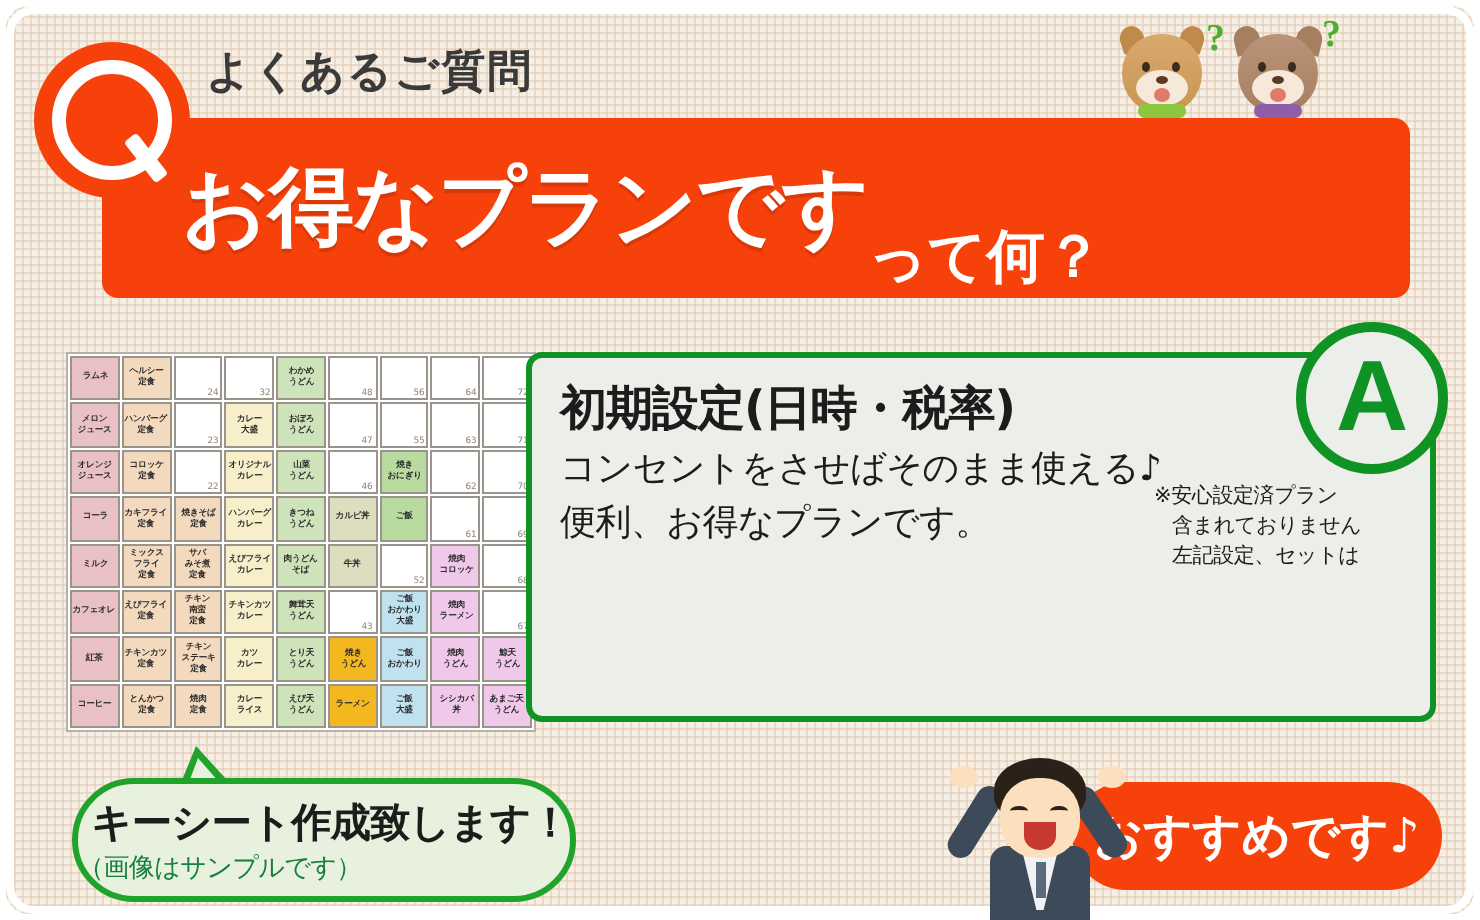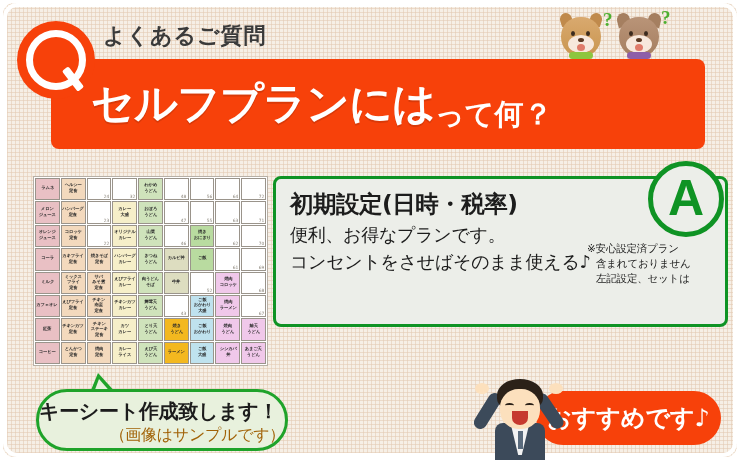--- a/index.html
+++ b/index.html
@@ -60,21 +60,21 @@
     padding-left:40px;box-sizing:border-box;
     z-index:3;
   }
   .headline-main{
     font-size:43px;font-weight:bold;color:#ffffff;
     letter-spacing:-1px;white-space:nowrap;
     text-shadow:0 2px 0 rgba(0,0,0,.12);
   }
   .headline-tail{
     font-size:29px;font-weight:bold;color:#ffffff;
-    align-self:flex-end;padding-bottom:14px;
+    align-self:flex-end;
     white-space:nowrap;
   }
 
   
   .mascots{position:absolute;left:556px;top:2px;width:120px;height:56px;z-index:6;}
   .mascot{position:absolute;top:6px;width:44px;height:48px;}
   .mascot .head{
     position:absolute;left:2px;top:6px;width:40px;height:40px;
     border-radius:48% 48% 50% 50%;
   }
@@ -143,22 +143,22 @@
   .c-green{background:#cfe3bb;}
   .c-khaki{background:#ddddc0;}
   .c-lgreen{background:#b9dba0;}
   .c-violet{background:#f0c8ea;}
   .c-cyan{background:#bfe2ee;}
   .c-gold{background:#f3b81f;}
   .c-white{background:#ffffff;}
 
   
   .answer-box{
-    position:absolute;left:270px;top:173px;
-    width:455px;height:151px;
+    position:absolute;left:260px;top:173px;
+    width:455px;height:185px;
     background:#eceee9;
     border:3px solid #0f9324;
     border-radius:8px;
     box-sizing:border-box;
     z-index:2;
   }
   .a-badge{
     position:absolute;left:645px;top:158px;
     width:76px;height:76px;border-radius:50%;
     background:#eceee9;border:5px solid #0f9324;
@@ -206,26 +206,26 @@
     z-index:2;
   }
   .callout-tail::after{
     content:"";position:absolute;left:-5px;top:6px;
     width:0;height:0;
     border-left:6px solid transparent;
     border-right:14px solid transparent;
     border-bottom:16px solid #e8f1dd;
   }
   .callout-main{
-    position:absolute;left:0;right:0;top:6px;text-align:left;
+    position:absolute;left:0;right:0;top:6px;text-align:right;
     font-size:20px;font-weight:bold;color:#1c1c1c;letter-spacing:-.3px;
   }
   .callout-sub{
-    position:absolute;left:0;right:0;top:33px;text-align:right;
-    font-size:16px;color:#a16207;letter-spacing:-.3px;
+    position:absolute;left:0;right:0;top:33px;text-align:left;
+    font-size:13px;color:#15803d;letter-spacing:-.3px;
   }
 
   
   .pill{
     position:absolute;left:533px;top:388px;
     width:185px;height:54px;border-radius:27px;
     background:#f7410a;
     display:flex;align-items:center;justify-content:center;
     z-index:3;
   }
@@ -253,21 +253,21 @@
 <div id="stage">
   <div id="frame"></div>
 
   <div class="faq-label">よくあるご質問</div>
 
   <div class="q-badge">
     <div class="ring"></div>
   </div>
 
   <div class="headline-bar">
-    <div class="headline-main">セルフプランには</div>
+    <div class="headline-main">お得なプランです</div>
     <div class="headline-tail">って何？</div>
   </div>
 
   <div class="mascots">
     <div class="mascot dog" style="left:0px;">
       <div class="ear l"></div>
       <div class="ear r"></div>
       <div class="head"></div>
       <div class="snout"></div>
       <div class="eye l"></div>
@@ -553,22 +553,22 @@
       </div>
       <div class="kcell c-violet">
         <div class="kt">あまご天
 うどん</div>
       </div>
     </div>
 
   <div class="answer-box">
     <div class="ans-lines">
       <div class="ans-big">初期設定(日時・税率)</div>
+      <div class="ans-small">コンセントをさせばそのまま使える♪</div>
       <div class="ans-small">便利、お得なプランです。</div>
-      <div class="ans-small">コンセントをさせばそのまま使える♪</div>
     </div>
     <div class="ans-note">
       <span>※安心設定済プラン</span>
       <span class="ind">含まれておりません</span>
       <span class="ind">左記設定、セットは</span>
     </div>
   </div>
   <div class="a-badge">
     <span>A</span>
   </div>

